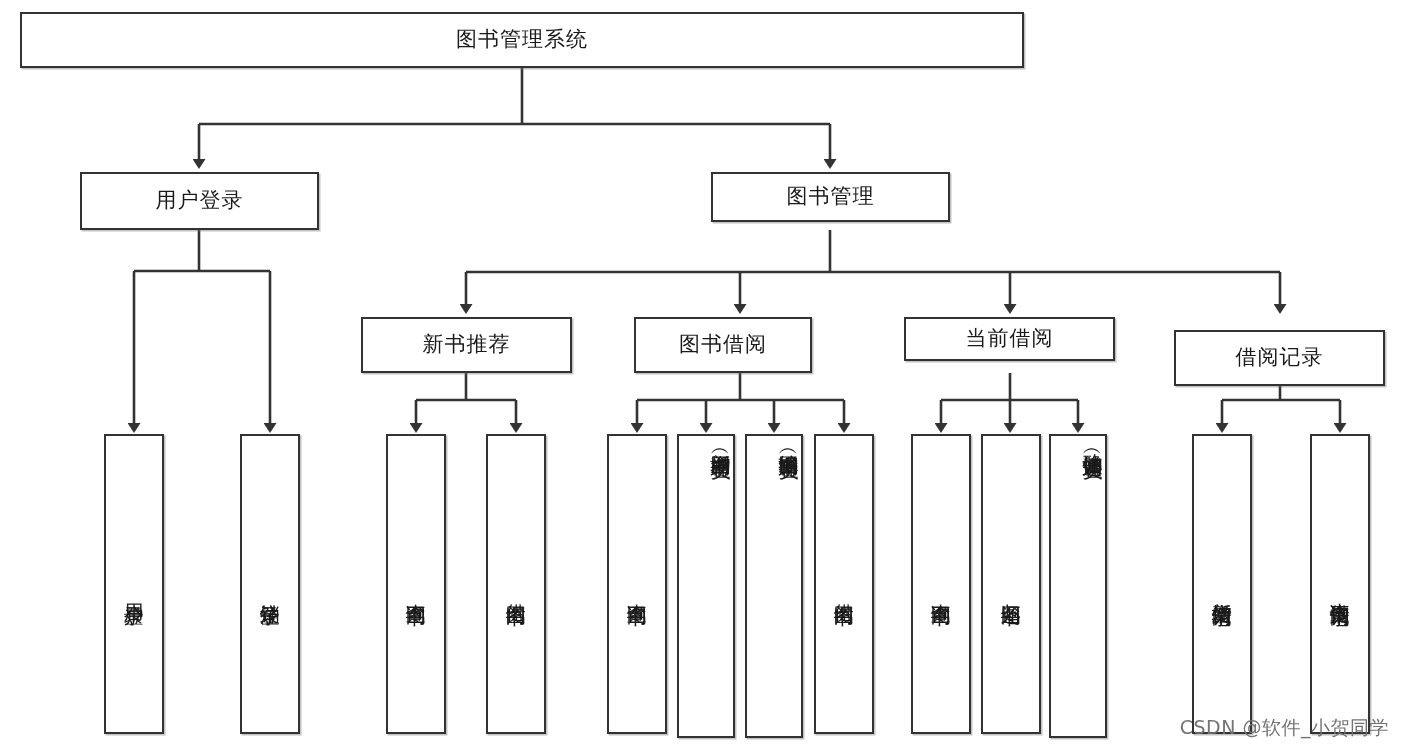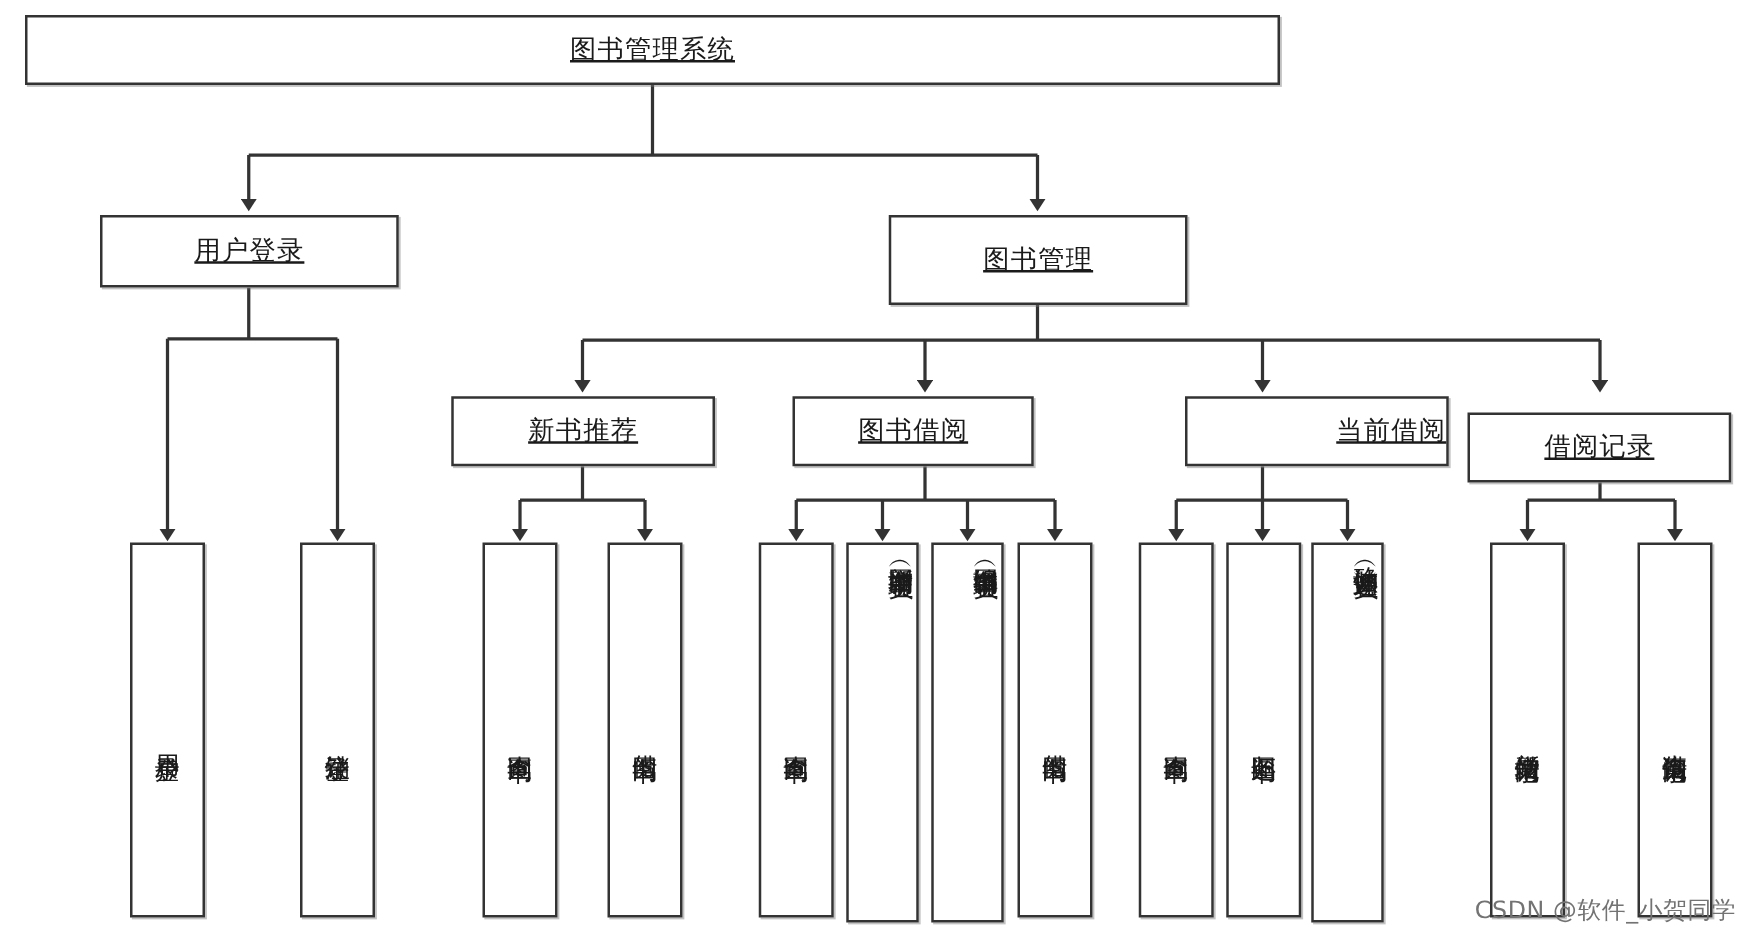--- a/index.html
+++ b/index.html
@@ -31,21 +31,21 @@
     justify-content:center;
     color:#1a1a1a;
     box-shadow:1.5px 1.5px 0 rgba(120,120,120,0.45);
   }
   
   .node.h{
     font-size:21px;
     line-height:1.1;
     letter-spacing:1px;
   }
-  .node.h .label{ white-space:nowrap;text-decoration:underline; }
+  .node.h .label{ white-space:nowrap; }
   
   .node.v{
     font-size:20px;
     letter-spacing:1px;
     align-items:flex-start;
     padding-top:0px;
   }
   .node.v .label{
     writing-mode:vertical-rl;
     text-orientation:upright;
@@ -130,33 +130,33 @@
   </svg>
 
   <div class="node h" style="left:20px; top:12px; width:1004px; height:56px;">
     <span class="label">图书管理系统</span>
   </div>
 
   <div class="node h" style="left:80px; top:172px; width:239px; height:58px;">
     <span class="label">用户登录</span>
   </div>
 
-  <div class="node h" style="left:711px; top:172px; width:239px; height:72px;">
+  <div class="node h" style="left:711px; top:172px; width:239px; height:50px;">
     <span class="label">图书管理</span>
   </div>
 
   <div class="node h" style="left:361px; top:317px; width:211px; height:56px;text-align:center;">
     <span class="label">新书推荐</span>
   </div>
 
-  <div class="node h" style="left:634px; top:317px; width:193px; height:56px;">
+  <div class="node h" style="left:634px; top:317px; width:178px; height:56px;">
     <span class="label">图书借阅</span>
   </div>
 
-  <div class="node h" style="left:948px; top:317px; width:211px; height:56px;justify-content:flex-end;">
+  <div class="node h" style="left:904px; top:317px; width:211px; height:44px;">
     <span class="label">当前借阅</span>
   </div>
 
   <div class="node h" style="left:1174px; top:330px; width:211px; height:56px;">
     <span class="label">借阅记录</span>
   </div>
 
   <div class="node v mid" style="left:104px; top:434px; width:60px; height:300px;">
     <span class="label">用户登录</span>
   </div>

